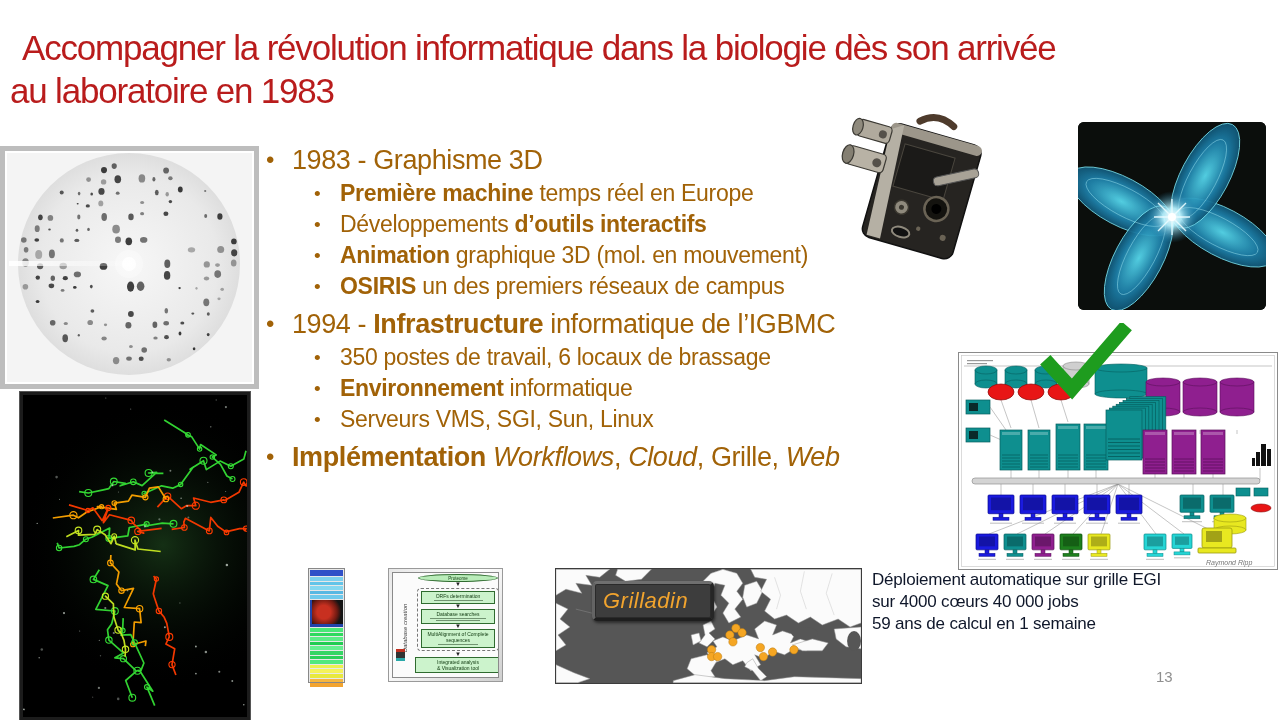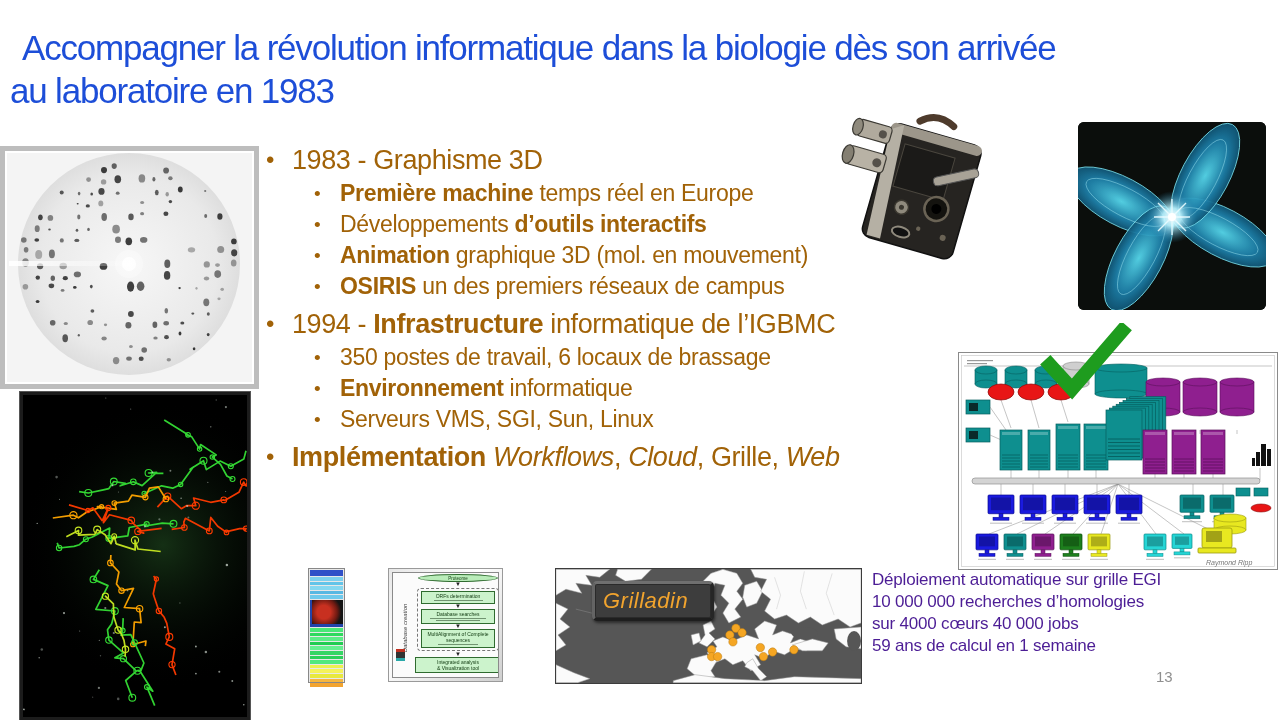--- a/index.html
+++ b/index.html
@@ -1,21 +1,21 @@
 <!DOCTYPE html>
 <html><head>
 <meta charset="utf-8">
 <style>
   * { margin:0; padding:0; box-sizing:border-box; }
   html,body { width:1280px; height:720px; }
   body { font-family:"Liberation Sans", sans-serif; background:#ffffff; position:relative; overflow:hidden; }
   .slide { position:absolute; inset:0; background:#fff; }
 
   
-  .title { position:absolute; left:8px; top:26px; width:1270px; color:#1d4ed8;
+  .title { position:absolute; left:8px; top:26px; width:1270px; color:#b91c1c;
            font-size:35px; line-height:43px; letter-spacing:-1.2px; font-weight:400; }
   .title .l1 { display:block; padding-left:14px; }
   .title .l2 { display:block; padding-left:2px; }
 
   
   .bullets { position:absolute; left:262px; top:140px; width:715px; color:#a16207; z-index:5; }
   .b1 { position:relative; font-size:27px; line-height:36px; padding-left:30px; letter-spacing:-0.4px; margin-top:2px;}
   .b1::before { content:"•"; position:absolute; left:4px; font-size:24px; }
   .b2 { position:relative; font-size:23px; line-height:31px; padding-left:78px; letter-spacing:-0.3px; }
   .b2::before { content:"•"; position:absolute; left:52px; font-size:19px; }
@@ -71,21 +71,21 @@
   .grilladin { position:absolute; left:36px; top:12px; width:122px; height:40px;
                background:#3d3d3d; border-radius:5px; z-index:3;
                border-top:3px solid #6f6f6f; border-left:3px solid #646464;
                border-bottom:3px solid #1e1e1e; border-right:3px solid #262626;
                box-shadow:inset 0 0 0 1px #2a2a2a, 1px 2px 3px rgba(0,0,0,.5);
                display:flex; align-items:center; padding-left:8px; }
   .grilladin span { font-size:22px; letter-spacing:0.5px; }
 
   
   .egi { position:absolute; left:872px; top:569px; width:400px; font-size:17px; line-height:22px;
-         color:#4c1d95; letter-spacing:-0.2px; }
+         color:#0f172a; letter-spacing:-0.2px; }
 
   .pagenum { position:absolute; left:1156px; top:668px; font-size:15px; color:#8f8f8f; }
 </style>
 </head>
 <body>
 
 <div class="slide">
 
   <div class="title">
     <span class="l1">Accompagner la révolution informatique dans la biologie dès son arrivée</span>
@@ -737,19 +737,18 @@
           <circle cx="239.5" cy="80.9" r="4.2" fill="#f5a623" stroke="#b87a10" stroke-width="0.5"></circle>
         </g>
     </svg>
     <div class="grilladin">
       <span id="grillText" style="color: rgb(242, 164, 46); font-style: italic;">Grilladin</span>
     </div>
   </div>
 
   <div class="egi">
     <div>Déploiement automatique sur grille EGI</div>
-    <div>10 000 000 recherches d’homologies</div>
     <div>sur 4000 cœurs 40 000 jobs</div>
     <div>59 ans de calcul en 1 semaine</div>
   </div>
 
   <div class="pagenum">13</div>
 </div>
 
 </body></html>

